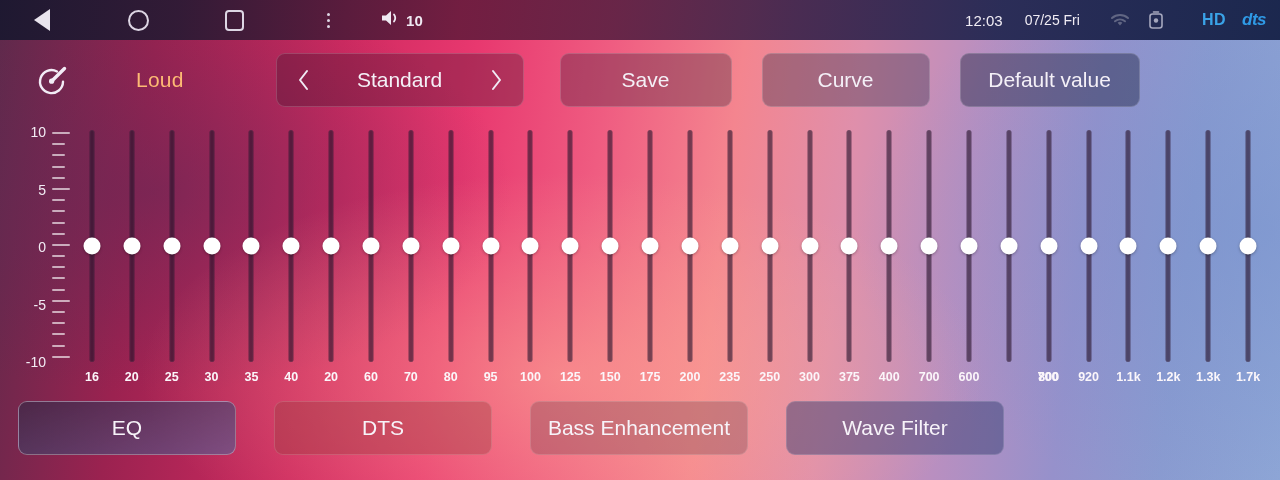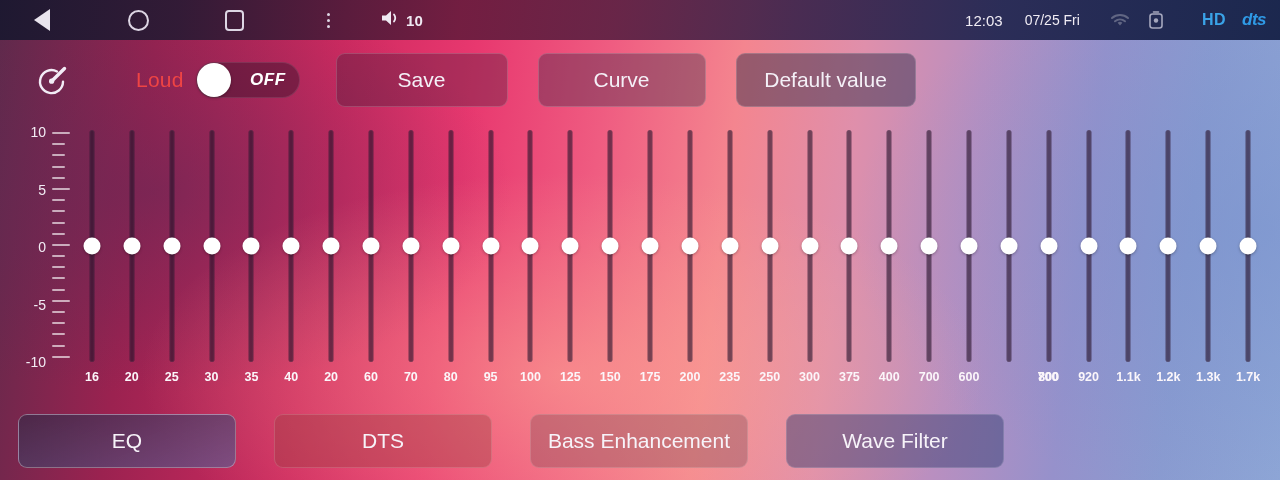--- a/index.html
+++ b/index.html
@@ -71,21 +71,21 @@
   .hd{ color:#3aa3e8;font-size:16px;font-weight:700;letter-spacing:.5px;margin-right:16px;margin-left:20px; }
   .dts{ color:#2f9ae6;font-size:17px;font-weight:800;font-style:italic;letter-spacing:-.5px; }
 
   
   .toolbar{
     position:absolute; left:0; top:40px; width:1280px; height:80px;
     display:flex; align-items:center; z-index:4;
   }
   .edit-ico{ margin-left:30px; width:44px;height:40px;display:flex;align-items:center;justify-content:center; }
   .loud-wrap{ display:flex;align-items:center;gap:12px; margin-left:62px; }
-  .loud-label{ color:#ef4444;font-size:21px;font-weight:400;letter-spacing:.2px; }
+  .loud-label{ color:#fdba74;font-size:21px;font-weight:400;letter-spacing:.2px; }
   .toggle{
     width:104px;height:36px;border-radius:18px;
     background:rgba(70,20,48,0.52);
     border:1px solid rgba(255,255,255,0.10);
     display:flex;align-items:center;position:relative;
   }
   .knob{
     width:34px;height:34px;border-radius:50%;background:#fff;
     position:absolute;left:0px; top:0px;
     box-shadow:0 1px 3px rgba(0,0,0,.35);
@@ -130,21 +130,21 @@
   .thumb{
     position:absolute; left:50%; width:17px;height:17px;border-radius:50%;
     background:#fff; transform:translate(-50%,-50%);
     box-shadow:0 1px 3px rgba(0,0,0,.30);
   }
   .freqs{ position:absolute; left:72px; right:12px; top:250px; height:20px; }
   .freq{ position:absolute; color:#fbf6fa; font-size:12.5px; font-weight:600;
          transform:translateX(-50%); white-space:nowrap; }
 
   
-  .tabs{ position:absolute; left:0; bottom:0; width:1280px; height:78px; z-index:4;
+  .tabs{ position:absolute; left:0; bottom:13px; width:1280px; height:78px; z-index:4;
          display:flex; align-items:center; }
   .tab{
     height:54px; border-radius:9px; display:flex;align-items:center;justify-content:center;
     color:#f7f3f9; font-size:21px; font-weight:400;
     border:1px solid rgba(255,255,255,0.15);
     background:rgba(60,22,36,0.30);
   }
   .tab.active{
     background:linear-gradient(160deg, rgba(60,40,70,0.72) 0%, rgba(86,96,150,0.62) 100%);
     border:1px solid rgba(255,255,255,0.34);
@@ -215,26 +215,35 @@
     <div class="edit-ico">
       <svg width="36" height="32" viewBox="0 0 36 32">
         <path d="M23 7.5 A11.5 11.5 0 1 0 29 17.8" stroke="#f2ecf6" stroke-width="2.4" fill="none" stroke-linecap="round"></path>
         <path d="M30.5 4.5 L18.6 16.2" stroke="#f2ecf6" stroke-width="3.4" stroke-linecap="round"></path>
         <circle cx="17.6" cy="17.2" r="2.6" fill="#f2ecf6"></circle>
       </svg>
     </div>
 
     <div class="loud-wrap">
       <span class="loud-label">Loud</span>
-      <div class="toggle">
-        <div class="knob"></div>
-        <span class="toggle-text">OFF</span>
-      </div>
-    </div>
-
+    </div>
+
+    <div class="btn preset">
+      <span class="chev chev-l">
+        <svg width="13" height="22" viewBox="0 0 13 22">
+          <path d="M10 2 L3 11 L10 20" stroke="#f0eaf4" stroke-width="2" fill="none" stroke-linecap="round" stroke-linejoin="round"></path>
+        </svg>
+      </span>
+      <span class="preset-label">Standard</span>
+      <span class="chev chev-r">
+        <svg width="13" height="22" viewBox="0 0 13 22">
+          <path d="M3 2 L10 11 L3 20" stroke="#f0eaf4" stroke-width="2" fill="none" stroke-linecap="round" stroke-linejoin="round"></path>
+        </svg>
+      </span>
+    </div>
 
     <div class="btn btn-save">Save</div>
     <div class="btn btn-curve">Curve</div>
     <div class="btn btn-default">Default value</div>
   </div>
 
   <div class="eq">
     <div class="yaxis">
         <span class="ylab" style="top: 2px;">10</span>
         <span class="ylab" style="top: 59.5px;">5</span>

